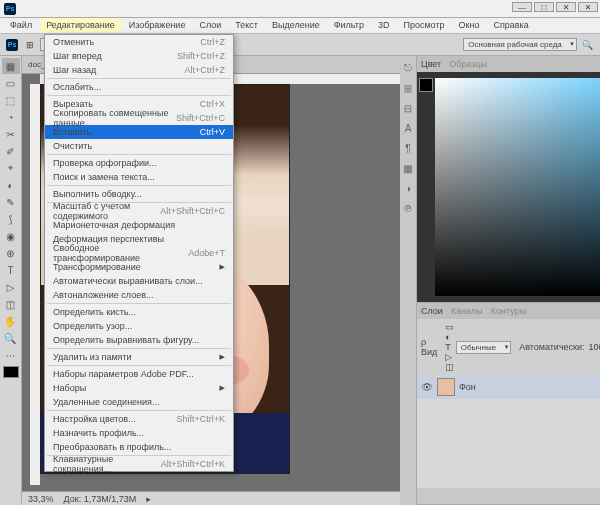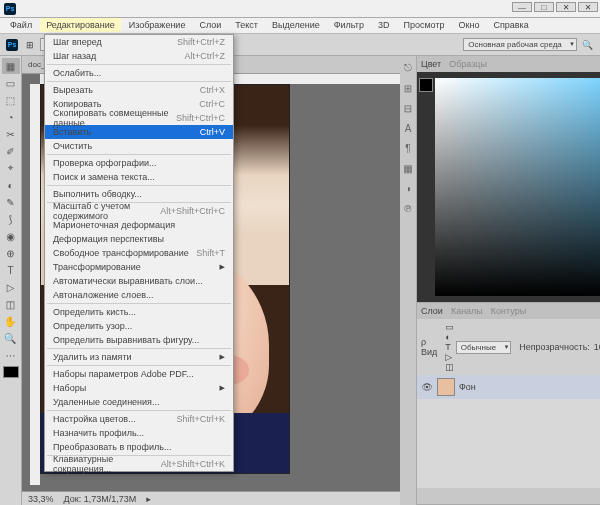--- a/index.html
+++ b/index.html
@@ -173,21 +173,21 @@
         </div>
         <div class="layers-opts">
           <div class="row">
             <span>ρ Вид</span>
             <span style="flex:1"></span>
             <span>▭ ◐ T ▷ ◫</span>
           </div>
           <div class="row">
             <span class="sel">Обычные</span>
             <span style="flex:1"></span>
-            <span>Непрозрачность:</span>
+            <span>Автоматически:</span>
             <span>100%</span>
           </div>
           <div class="row">
             <span>Закреп:</span>
             <span>▦</span>
             <span>✎</span>
             <span>↔</span>
             <span>🔒</span>
             <span style="flex:1"></span>
             <span>Заливка:</span>
@@ -211,39 +211,39 @@
           <span>◫</span>
           <span>🗑</span>
         </div>
       </div>
     </div>
   </div>
 </div>
 
 <div class="dropdown" id="dd">
     <div class="dd-item">
+      <span>Отменить</span>
+      <span class="sc">Ctrl+Z</span>
+    </div>
+    <div class="dd-item">
       <span>Шаг вперед</span>
       <span class="sc">Shift+Ctrl+Z</span>
     </div>
     <div class="dd-item">
       <span>Шаг назад</span>
       <span class="sc">Alt+Ctrl+Z</span>
     </div>
     <div class="dd-sep"></div>
     <div class="dd-item dis">
       <span>Ослабить...</span>
     </div>
     <div class="dd-sep"></div>
     <div class="dd-item">
       <span>Вырезать</span>
       <span class="sc">Ctrl+X</span>
-    </div>
-    <div class="dd-item dis">
-      <span>Копировать</span>
-      <span class="sc">Ctrl+C</span>
     </div>
     <div class="dd-item dis">
       <span>Скопировать совмещенные данные</span>
       <span class="sc">Shift+Ctrl+C</span>
     </div>
     <div class="dd-item hl">
       <span>Вставить</span>
       <span class="sc">Ctrl+V</span>
     </div>
     <div class="dd-item dis">
@@ -266,21 +266,21 @@
       <span class="sc">Alt+Shift+Ctrl+C</span>
     </div>
     <div class="dd-item dis">
       <span>Марионеточная деформация</span>
     </div>
     <div class="dd-item">
       <span>Деформация перспективы</span>
     </div>
     <div class="dd-item dis">
       <span>Свободное трансформирование</span>
-      <span class="sc">Shift+T</span>
+      <span class="sc">Adobe+T</span>
     </div>
     <div class="dd-item dis">
       <span>Трансформирование</span>
       <span class="arr">▶</span>
     </div>
     <div class="dd-item dis">
       <span>Автоматически выравнивать слои...</span>
     </div>
     <div class="dd-item dis">
       <span>Автоналожение слоев...</span>

